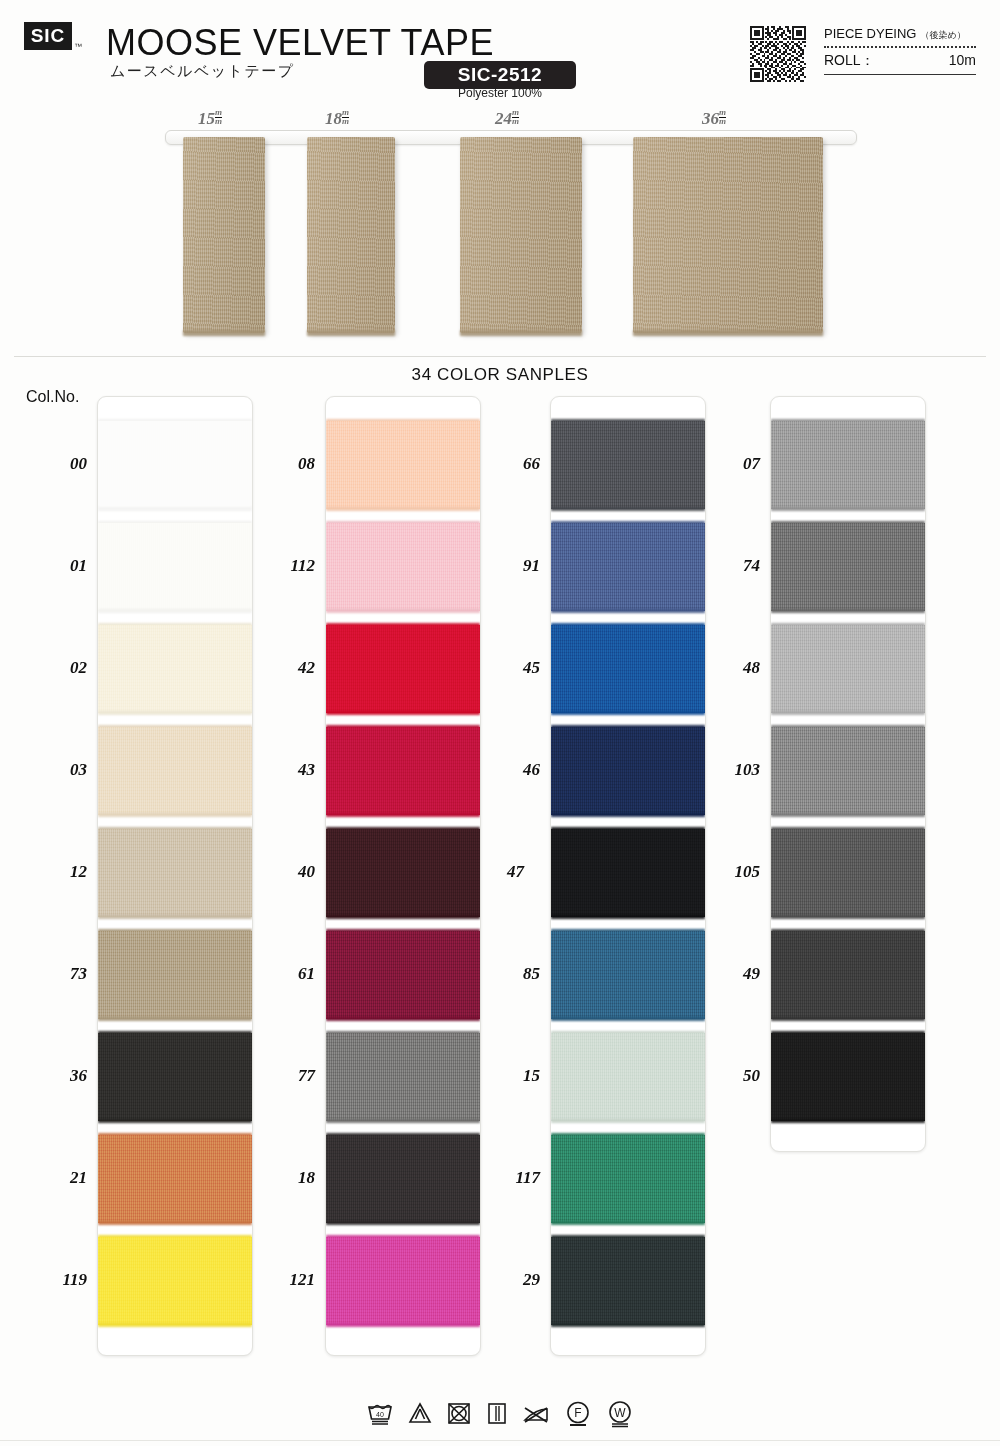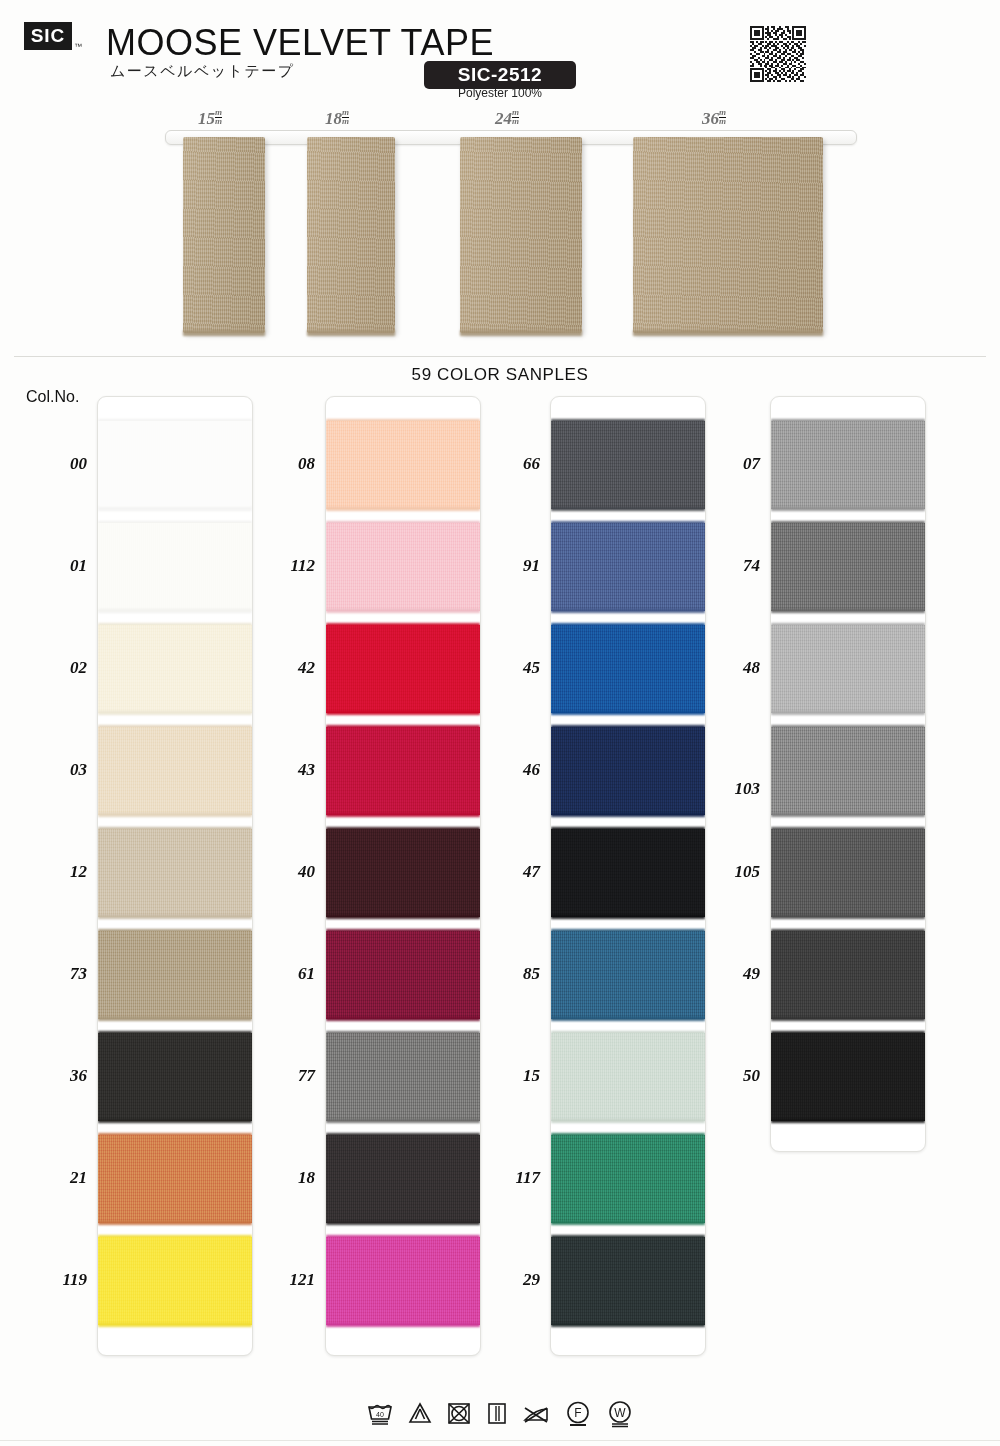--- a/index.html
+++ b/index.html
@@ -381,20 +381,32 @@
           <rect x="12" y="28" width="1" height="1"></rect>
           <rect x="14" y="28" width="2" height="1"></rect>
           <rect x="18" y="28" width="1" height="1"></rect>
           <rect x="20" y="28" width="1" height="1"></rect>
           <rect x="23" y="28" width="1" height="1"></rect>
           <rect x="26" y="28" width="2" height="1"></rect>
       </g>
     </svg>
   </div>
 
+  <div class="spec">
+    <div class="row1">
+      <span>PIECE DYEING</span>
+      <span class="jp">（後染め）</span>
+    </div>
+    <div class="dots"></div>
+    <div class="row2">
+      <span>ROLL：</span>
+      <span>10m</span>
+    </div>
+    <div class="rule"></div>
+  </div>
 
   <div id="width-labels">
       <div class="width-label" style="left: 198px; top: 109px;"><span>15</span><span class="mm"><b>m</b><i>m</i></span></div>
       <div class="width-label" style="left: 325px; top: 109px;"><span>18</span><span class="mm"><b>m</b><i>m</i></span></div>
       <div class="width-label" style="left: 495px; top: 109px;"><span>24</span><span class="mm"><b>m</b><i>m</i></span></div>
       <div class="width-label" style="left: 702px; top: 109px;"><span>36</span><span class="mm"><b>m</b><i>m</i></span></div>
     </div>
   <div class="rail"></div>
   <div id="tape-samples">
       <div class="tape" style="left: 183px; width: 82px; height: 196px; background: linear-gradient(100deg, rgb(189, 171, 141), rgb(179, 161, 131) 40%, rgb(167, 149, 119));">
@@ -409,21 +421,21 @@
         <div class="tex"></div>
         <div class="fuzz" style="background: rgb(166, 147, 117);"></div>
       </div>
       <div class="tape" style="left: 633px; width: 190px; height: 196px; background: linear-gradient(100deg, rgb(189, 170, 140), rgb(179, 160, 130) 40%, rgb(167, 148, 118));">
         <div class="tex"></div>
         <div class="fuzz" style="background: rgb(165, 146, 116);"></div>
       </div>
     </div>
 
   <div class="divider"></div>
-  <div class="samples-title">59 COLOR SANPLES</div>
+  <div class="samples-title">34 COLOR SANPLES</div>
 
   <div class="colno">Col.No.</div>
   <div id="color-columns">
       <div class="colnum" style="left: 23px; top: 454px;">00</div>
       <div class="colnum" style="left: 23px; top: 556px;">01</div>
       <div class="colnum" style="left: 23px; top: 658px;">02</div>
       <div class="colnum" style="left: 23px; top: 760px;">03</div>
       <div class="colnum" style="left: 23px; top: 862px;">12</div>
       <div class="colnum" style="left: 23px; top: 964px;">73</div>
       <div class="colnum" style="left: 23px; top: 1066px;">36</div>
@@ -533,21 +545,21 @@
             <div class="edge-top" style="background: rgb(204, 56, 149);"></div>
             <div class="body" style="background-color: rgb(214, 66, 159);"></div>
             <div class="edge-bot" style="background: rgb(204, 56, 149);"></div>
           </div>
         </div>
       </div>
       <div class="colnum" style="left: 476px; top: 454px;">66</div>
       <div class="colnum" style="left: 476px; top: 556px;">91</div>
       <div class="colnum" style="left: 476px; top: 658px;">45</div>
       <div class="colnum" style="left: 476px; top: 760px;">46</div>
-      <div class="colnum" style="left: 476px; top: 862px;">47</div>
+      <div class="colnum" style="left: 460px; top: 862px;">47</div>
       <div class="colnum" style="left: 476px; top: 964px;">85</div>
       <div class="colnum" style="left: 476px; top: 1066px;">15</div>
       <div class="colnum" style="left: 476px; top: 1168px;">117</div>
       <div class="colnum" style="left: 476px; top: 1270px;">29</div>
       <div class="column" style="left: 550px; height: 958px;">
         <div class="col-inner">
           <div class="swatch" style="top: 24px; height: 88px;">
             <div class="edge-top" style="background: rgb(68, 70, 75);"></div>
             <div class="body" style="background-color: rgb(78, 80, 85);"></div>
             <div class="edge-bot" style="background: rgb(68, 70, 75);"></div>
@@ -590,21 +602,21 @@
           <div class="swatch" style="top: 840px; height: 88px;">
             <div class="edge-top" style="background: rgb(32, 41, 42);"></div>
             <div class="body" style="background-color: rgb(42, 51, 52);"></div>
             <div class="edge-bot" style="background: rgb(32, 41, 42);"></div>
           </div>
         </div>
       </div>
       <div class="colnum" style="left: 696px; top: 454px;">07</div>
       <div class="colnum" style="left: 696px; top: 556px;">74</div>
       <div class="colnum" style="left: 696px; top: 658px;">48</div>
-      <div class="colnum" style="left: 696px; top: 779px; font-family: Liberation Serif, serif;">103</div>
+      <div class="colnum" style="left: 696px; top: 760px; font-family: Liberation Serif, serif;">103</div>
       <div class="colnum" style="left: 696px; top: 862px;">105</div>
       <div class="colnum" style="left: 696px; top: 964px;">49</div>
       <div class="colnum" style="left: 696px; top: 1066px;">50</div>
       <div class="column" style="left: 770px; height: 754px;">
         <div class="col-inner">
           <div class="swatch" style="top: 24px; height: 88px;">
             <div class="edge-top" style="background: rgb(144, 144, 144);"></div>
             <div class="body" style="background-color: rgb(154, 154, 154);"></div>
             <div class="edge-bot" style="background: rgb(144, 144, 144);"></div>
           </div>

